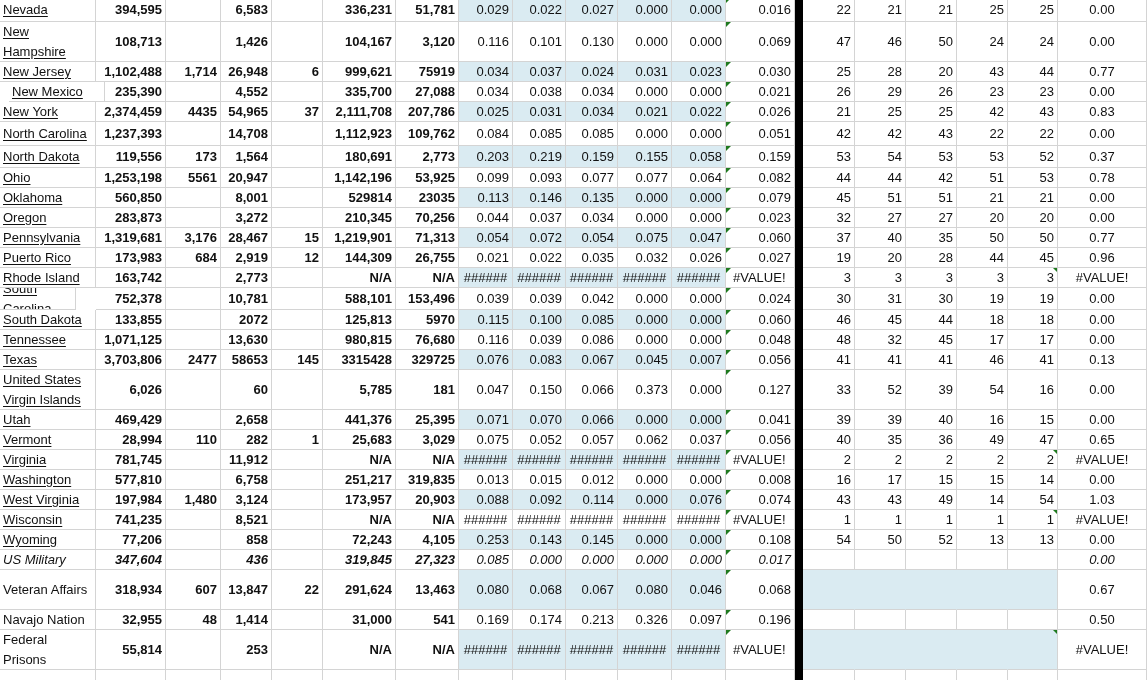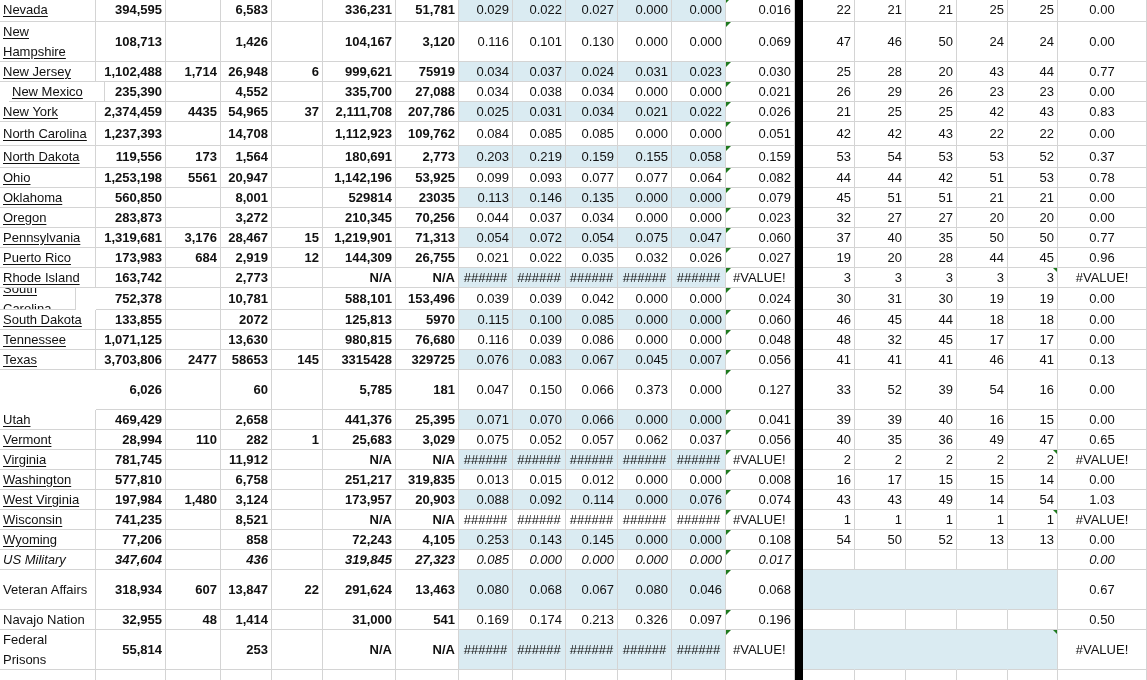--- a/index.html
+++ b/index.html
@@ -413,20 +413,23 @@
       <div class="cell shade" style="left: 672px; width: 54px;">0.007</div>
       <div class="cell " style="left: 726px; width: 69px;">0.056<span class="tri"></span></div>
       <div class="cell " style="left: 803px; width: 52px;">41</div>
       <div class="cell " style="left: 855px; width: 51px;">41</div>
       <div class="cell " style="left: 906px; width: 51px;">41</div>
       <div class="cell " style="left: 957px; width: 51px;">46</div>
       <div class="cell " style="left: 1008px; width: 50px;">41</div>
       <div class="cell center" style="left: 1058px; width: 89px;">0.13</div>
     </div>
     <div class="row" style="top: 372px; height: 40px;">
+      <div class="cell name link" style="left: 0px; width: 96px;">
+        <span>United States Virgin Islands</span>
+      </div>
       <div class="cell bold" style="left: 96px; width: 70px;">6,026</div>
       <div class="cell bold" style="left: 166px; width: 55px;"></div>
       <div class="cell bold" style="left: 221px; width: 51px;">60</div>
       <div class="cell bold" style="left: 272px; width: 51px;"></div>
       <div class="cell bold" style="left: 323px; width: 73px;">5,785</div>
       <div class="cell bold" style="left: 396px; width: 63px;">181</div>
       <div class="cell " style="left: 459px; width: 54px;">0.047</div>
       <div class="cell " style="left: 513px; width: 53px;">0.150</div>
       <div class="cell " style="left: 566px; width: 52px;">0.066</div>
       <div class="cell " style="left: 618px; width: 54px;">0.373</div>

